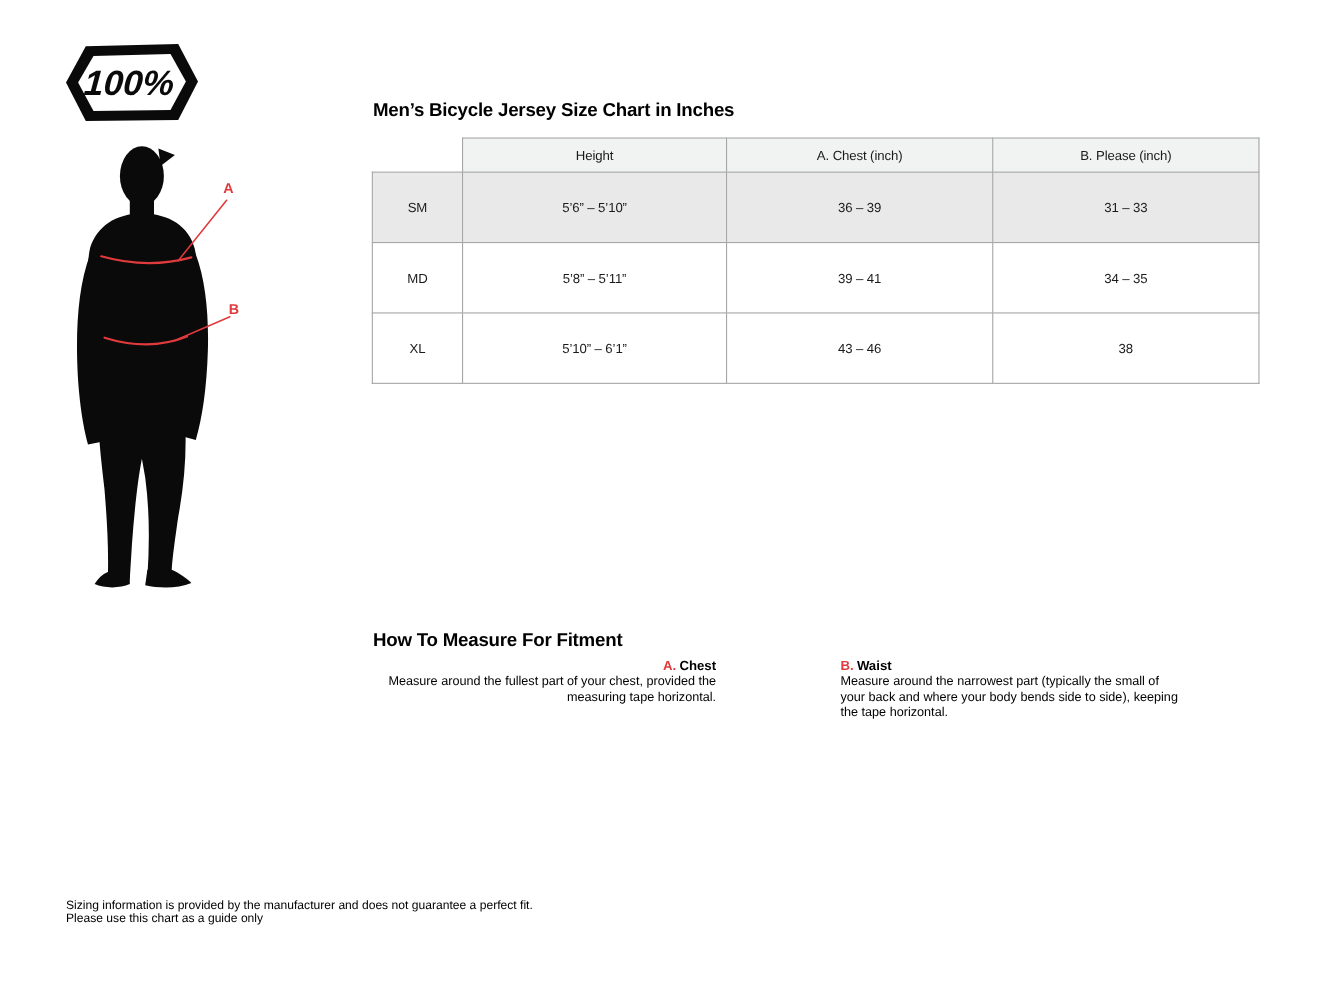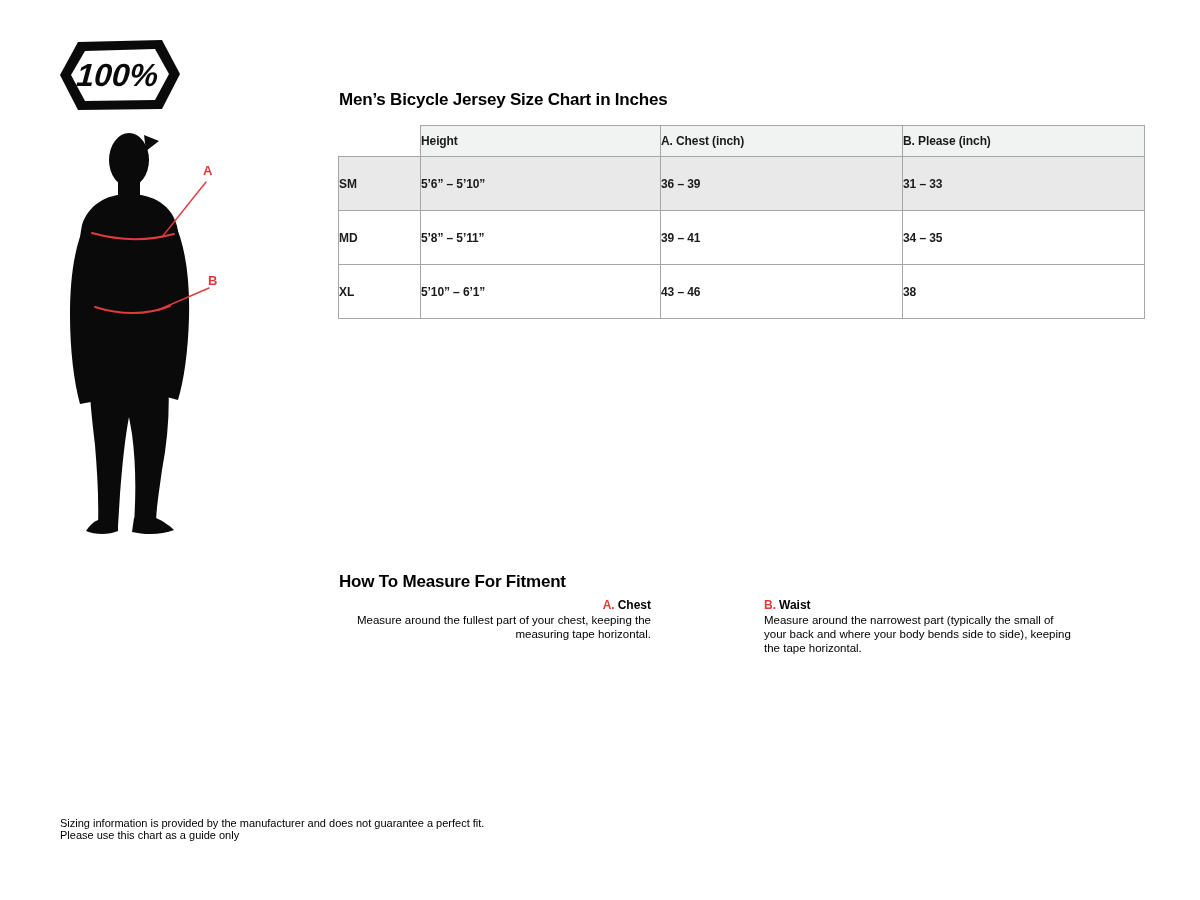--- a/index.html
+++ b/index.html
@@ -22,31 +22,31 @@
     font-size:17px; font-weight:bold; letter-spacing:-0.2px; color:#000;
   }
 
   
   .size-table-wrap { position:absolute; left:338px; top:125px; }
   table.size-table {
     border-collapse:collapse; table-layout:fixed;
     width:806px; font-size:12px; color:#1a1a1a;
   }
   table.size-table th, table.size-table td {
-    border:1px solid #a6a6a6; text-align:left; vertical-align:middle;
-    font-weight:bold; letter-spacing:-0.1px;
+    border:1px solid #a6a6a6; text-align:center; vertical-align:middle;
+    font-weight:normal; letter-spacing:-0.1px;
   }
   table.size-table col.c0 { width:82px; }
   table.size-table col.c1 { width:240px; }
   table.size-table col.c2 { width:242px; }
   table.size-table col.c3 { width:242px; }
   table.size-table thead tr { height:31px; }
   table.size-table thead th { background:#f1f2f2; }
   table.size-table th.corner { border:none; background:transparent; }
-  table.size-table tbody tr { height:54px; }
+  table.size-table tbody tr { height:64px; }
   table.size-table tbody tr.shaded td { background:#e9e9e9; }
   table.size-table tbody tr.plain td { background:#ffffff; }
 
   
   .howto-title {
     position:absolute; left:339px; top:572px;
     font-size:17px; font-weight:bold; letter-spacing:-0.2px;
   }
   .measure-block { position:absolute; top:598px; width:312px; }
   .measure-block.chest { left:339px;text-align:right; }
@@ -134,21 +134,21 @@
       </tbody>
     </table>
   </div>
 
   <div class="howto-title">How To Measure For Fitment</div>
 
   <div class="measure-block chest">
     <div class="measure-head">
       <span class="letter">A.</span><span>Chest</span>
     </div>
-    <div class="measure-text">Measure around the fullest part of your chest, keeping the measuring tape horizontal.</div>
+    <div class="measure-text">Measure around the fullest part of your chest, provided the measuring tape horizontal.</div>
   </div>
 
   <div class="measure-block waist">
     <div class="measure-head">
       <span class="letter">B.</span><span>Waist</span>
     </div>
     <div class="measure-text">Measure around the narrowest part (typically the small of your back and where your body bends side to side), keeping the tape horizontal.</div>
   </div>
 
   <div class="disclaimer">

